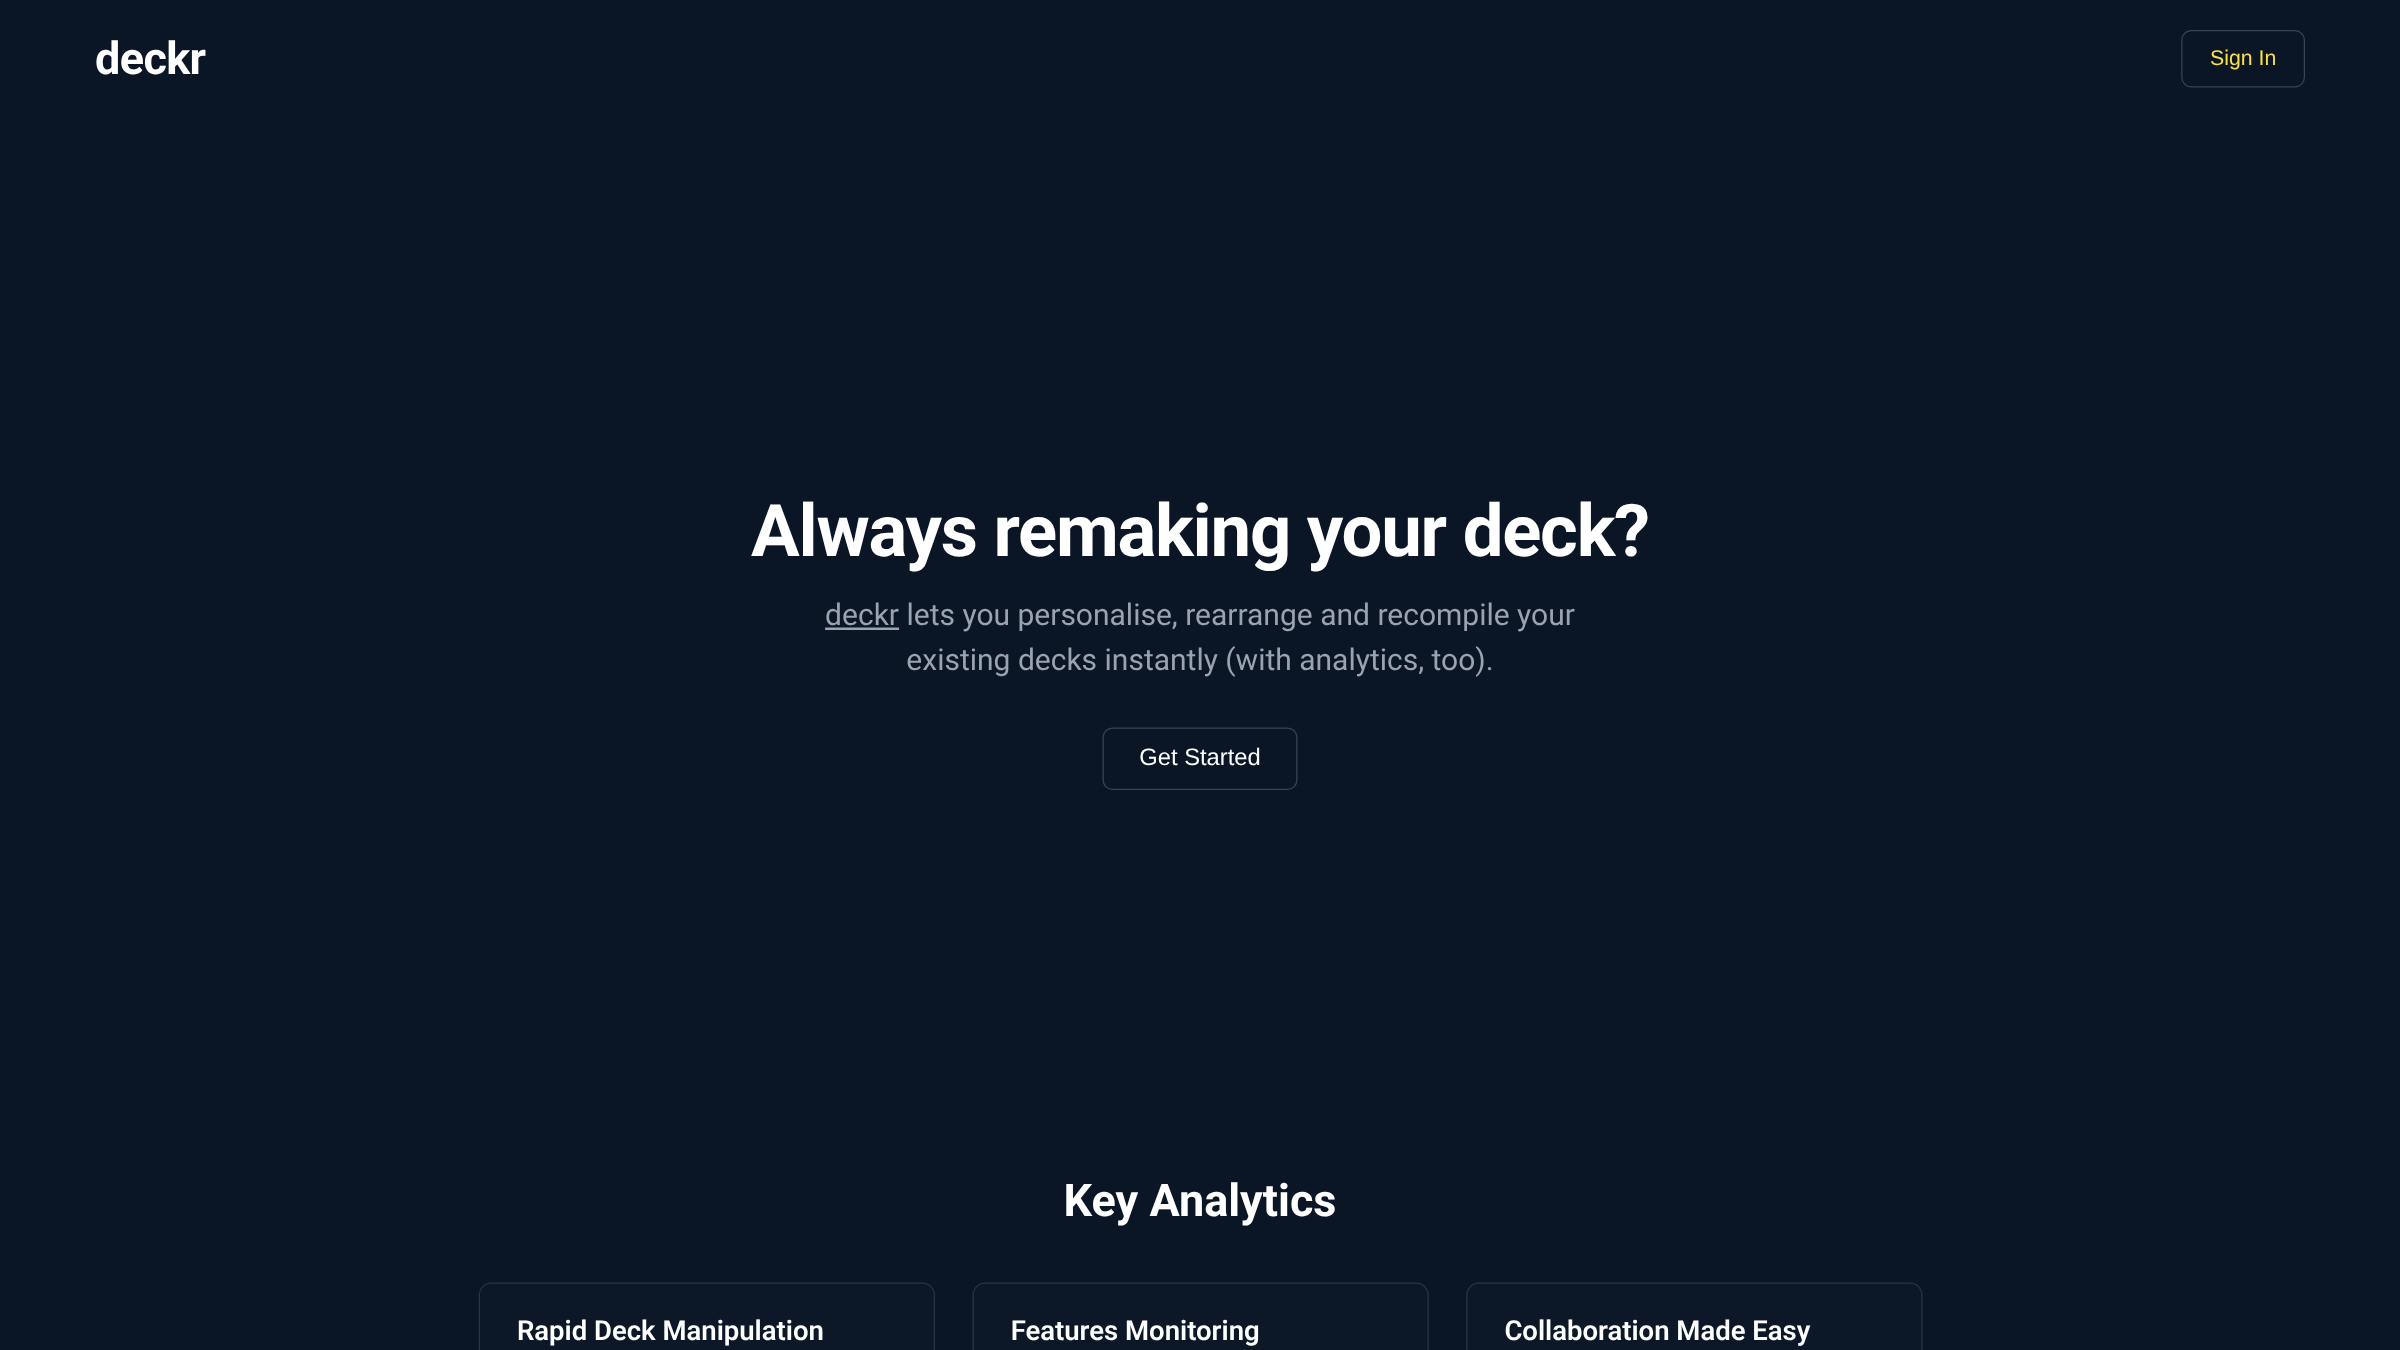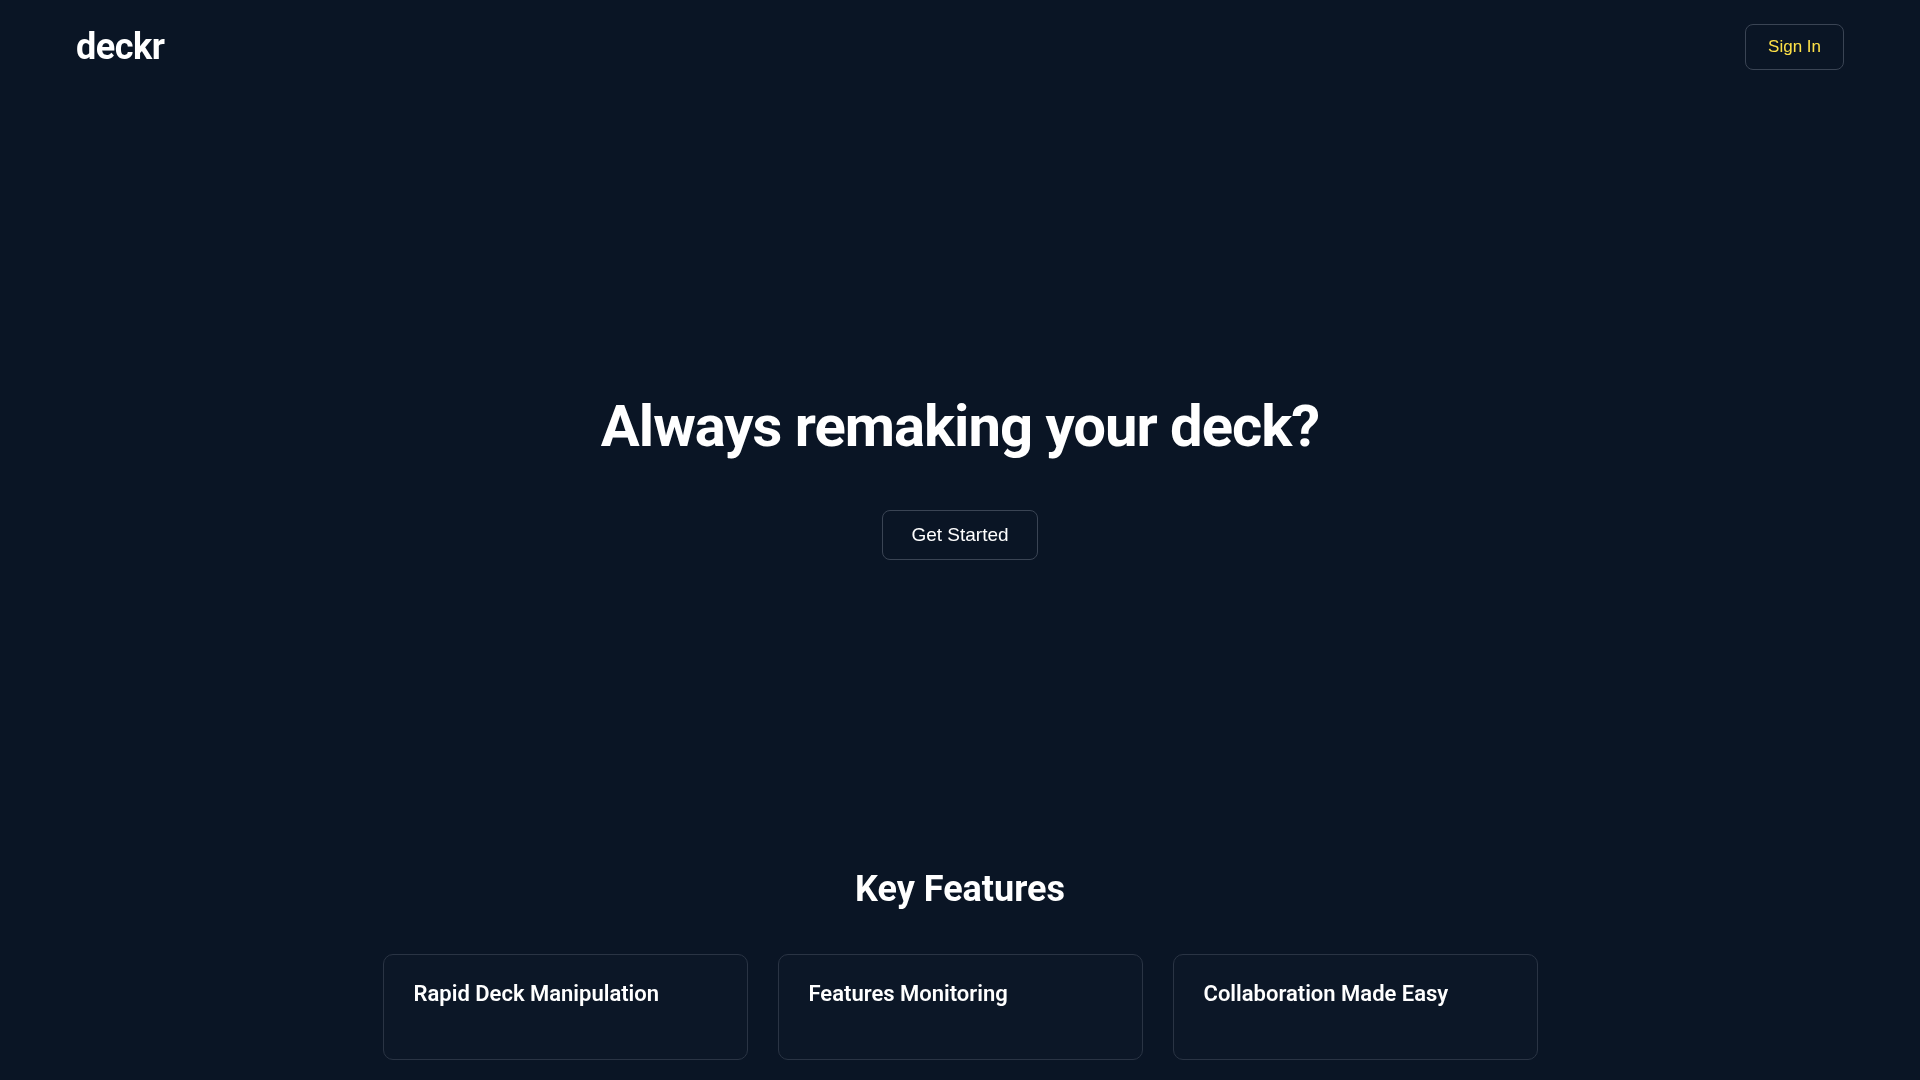--- a/index.html
+++ b/index.html
@@ -122,25 +122,28 @@
 </head>
 <body>
 
 <div class="header">
   <div class="logo">deckr</div>
   <button class="sign-in-btn">Sign In</button>
 </div>
 
 <div class="hero">
   <h1 class="hero-title">Always remaking your deck?</h1>
+  <p class="hero-subtitle">
+    <span class="brand-link">deckr</span><span> lets you personalise, rearrange and recompile your existing decks instantly (with analytics, too).</span>
+  </p>
   <button class="get-started-btn">Get Started</button>
 </div>
 
 <div class="features-section">
-  <h2 class="features-title">Key Features</h2>
+  <h2 class="features-title">Key Analytics</h2>
   <div class="features-grid">
     <div class="feature-card">
       <h3 class="feature-card-title">Rapid Deck Manipulation</h3>
 
     </div>
     <div class="feature-card">
       <h3 class="feature-card-title">Features Monitoring</h3>
 
     </div>
     <div class="feature-card">

